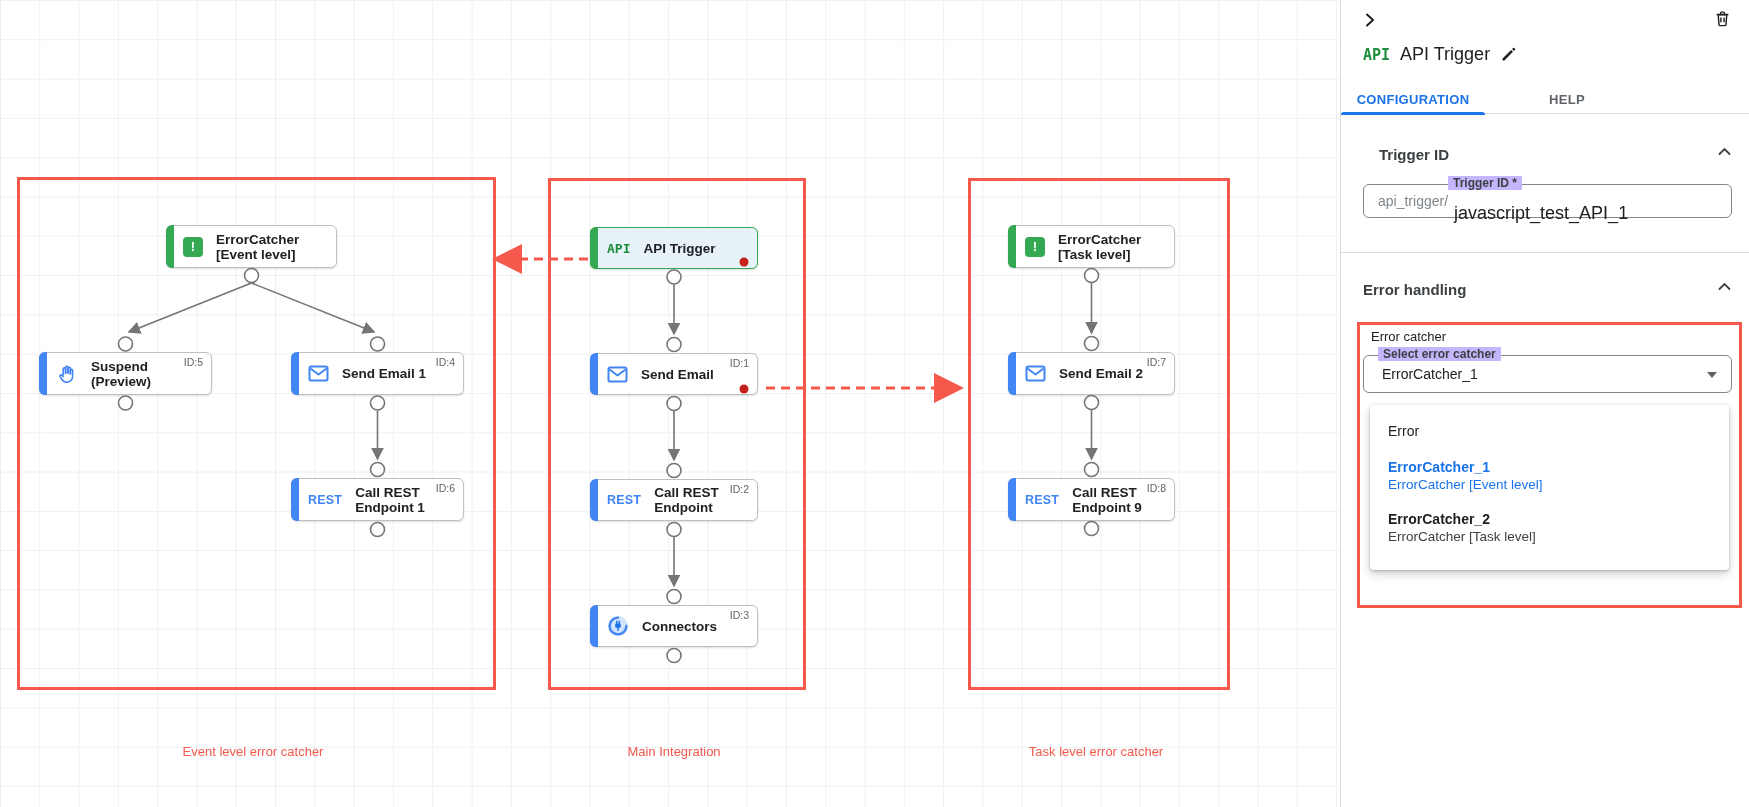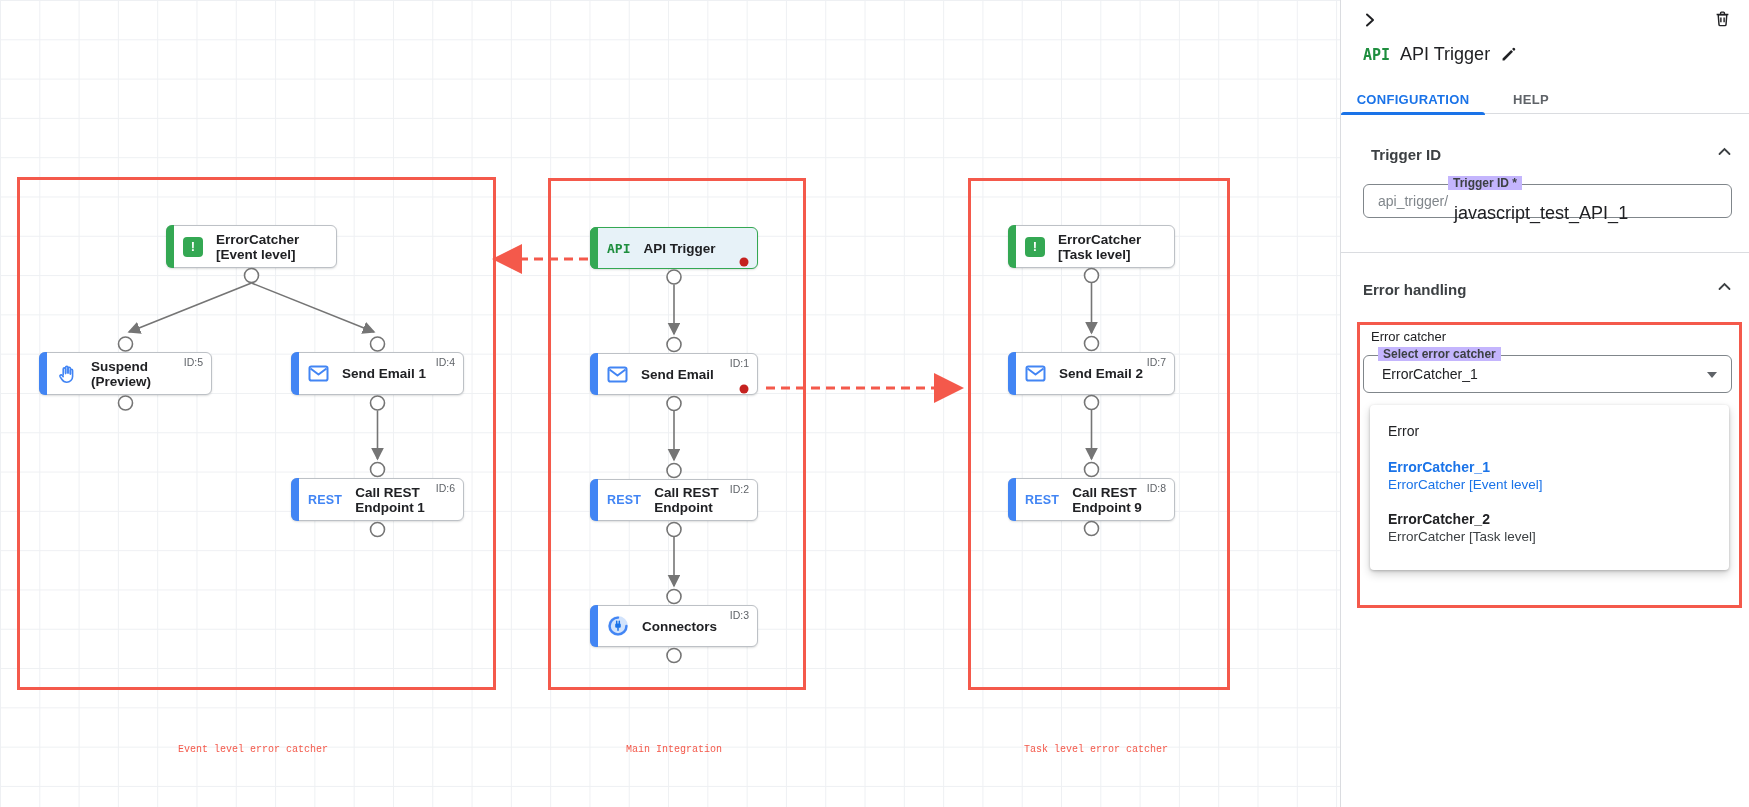--- a/index.html
+++ b/index.html
@@ -7,22 +7,22 @@
   #stage{position:relative;width:1749px;height:807px;}
 
   
   #canvas{position:absolute;left:0;top:0;width:1341px;height:807px;
     background-color:#fff;
     background-image:
       linear-gradient(to right,#eef0f3 1px,transparent 1px),
       linear-gradient(to bottom,#eef0f3 1px,transparent 1px);
     background-size:39.3px 39.3px;}
   .group-box{position:absolute;border:3px solid #f4594b;background:transparent;}
-  .group-caption{position:absolute;color:#f4594b;font-size:10px;white-space:nowrap;
-    transform:translateX(-50%);font-family:Liberation Mono, monospace;}
+  .group-caption{position:absolute;color:#f4594b;font-size:13px;white-space:nowrap;
+    transform:translateX(-50%);}
 
   .node{position:absolute;background:#fff;border:1px solid #bdc1c6;border-radius:6px;
     box-shadow:0 1px 2px rgba(60,64,67,.18);display:flex;align-items:center;
     padding-left:16px;gap:13px;box-sizing:border-box;cursor:pointer;}
   .node .bar{position:absolute;left:-1px;top:-1px;bottom:-1px;width:8px;
     background:#4285f4;border-radius:6px 0 0 6px;}
   .node.green .bar{background:#34a853;}
   .node.trigger{background:#e7f2f8;border:1.5px solid #34a853;}
   .node .label{font-size:13.5px;font-weight:600;color:#202124;line-height:15px;
     max-width:108px;}
@@ -39,21 +39,21 @@
 
   
   #panel{position:absolute;left:1341px;top:0;width:408px;height:807px;background:#fff;
     box-shadow:-1px 0 0 #dadce0;box-sizing:border-box;}
   .p-icon-btn{position:absolute;background:none;border:none;padding:0;cursor:pointer;line-height:0;}
   .title-row{position:absolute;left:22px;top:44px;display:flex;align-items:center;gap:10px;}
   .title-api{color:#1e8e3e;font-weight:700;font-size:15px;
     font-family:"DejaVu Sans Mono",monospace;}
   .title-text{font-size:18px;color:#202124;}
   .tabs{position:absolute;left:0;top:84px;width:408px;height:30px;display:flex;
-    border-bottom:1px solid #dadce0;box-sizing:border-box;}
+    border-bottom:1px solid #dadce0;box-sizing:border-box;gap:36px;}
   .tab{height:30px;display:flex;align-items:center;justify-content:center;
     font-size:13px;letter-spacing:.3px;font-weight:600;color:#5f6368;cursor:pointer;
     position:relative;}
   .tab.active{color:#1a73e8;}
   .tab.active::after{content:"";position:absolute;left:0;right:0;bottom:-1px;height:3px;
     background:#1a73e8;border-radius:3px 3px 0 0;}
   .section-header{position:absolute;font-size:15px;font-weight:600;color:#3c4043;}
   .chev-up{position:absolute;right:18px;}
   .divider{position:absolute;left:0;width:408px;height:1px;background:#dadce0;}
 
@@ -288,21 +288,21 @@
             <path d="M3 14.8 V17 h2.2 L15.3 6.9 l-2.2-2.2 z M17.6 4.6 a1.1 1.1 0 0 0 0-1.6 l-.6-.6 a1.1 1.1 0 0 0-1.6 0 l-1.2 1.2 2.2 2.2 z"></path>
           </svg>
       </button>
     </div>
 
     <div class="tabs">
       <div class="tab active" style="width:144px;">CONFIGURATION</div>
       <div class="tab" style="width:92px;">HELP</div>
     </div>
 
-    <div class="section-header" style="left:30px;top:146px;">Trigger ID</div>
+    <div class="section-header" style="left:38px;top:146px;">Trigger ID</div>
     <button class="p-icon-btn chev-up" style="top:147px;">
       <svg width="13" height="9" viewBox="0 0 13 9" fill="none" stroke="#3c4043" stroke-width="1.8" stroke-linecap="round">
           <path d="M1.5 7 L6.5 2 L11.5 7"></path>
         </svg>
     </button>
 
     <div class="md-field" style="left:22px;top:184px;width:369px;height:34px;">
       <span class="md-label" style="left:84px;">Trigger ID *</span>
       <span class="fld-prefix">api_trigger/</span>
       <span class="fld-value">javascript_test_API_1</span>

